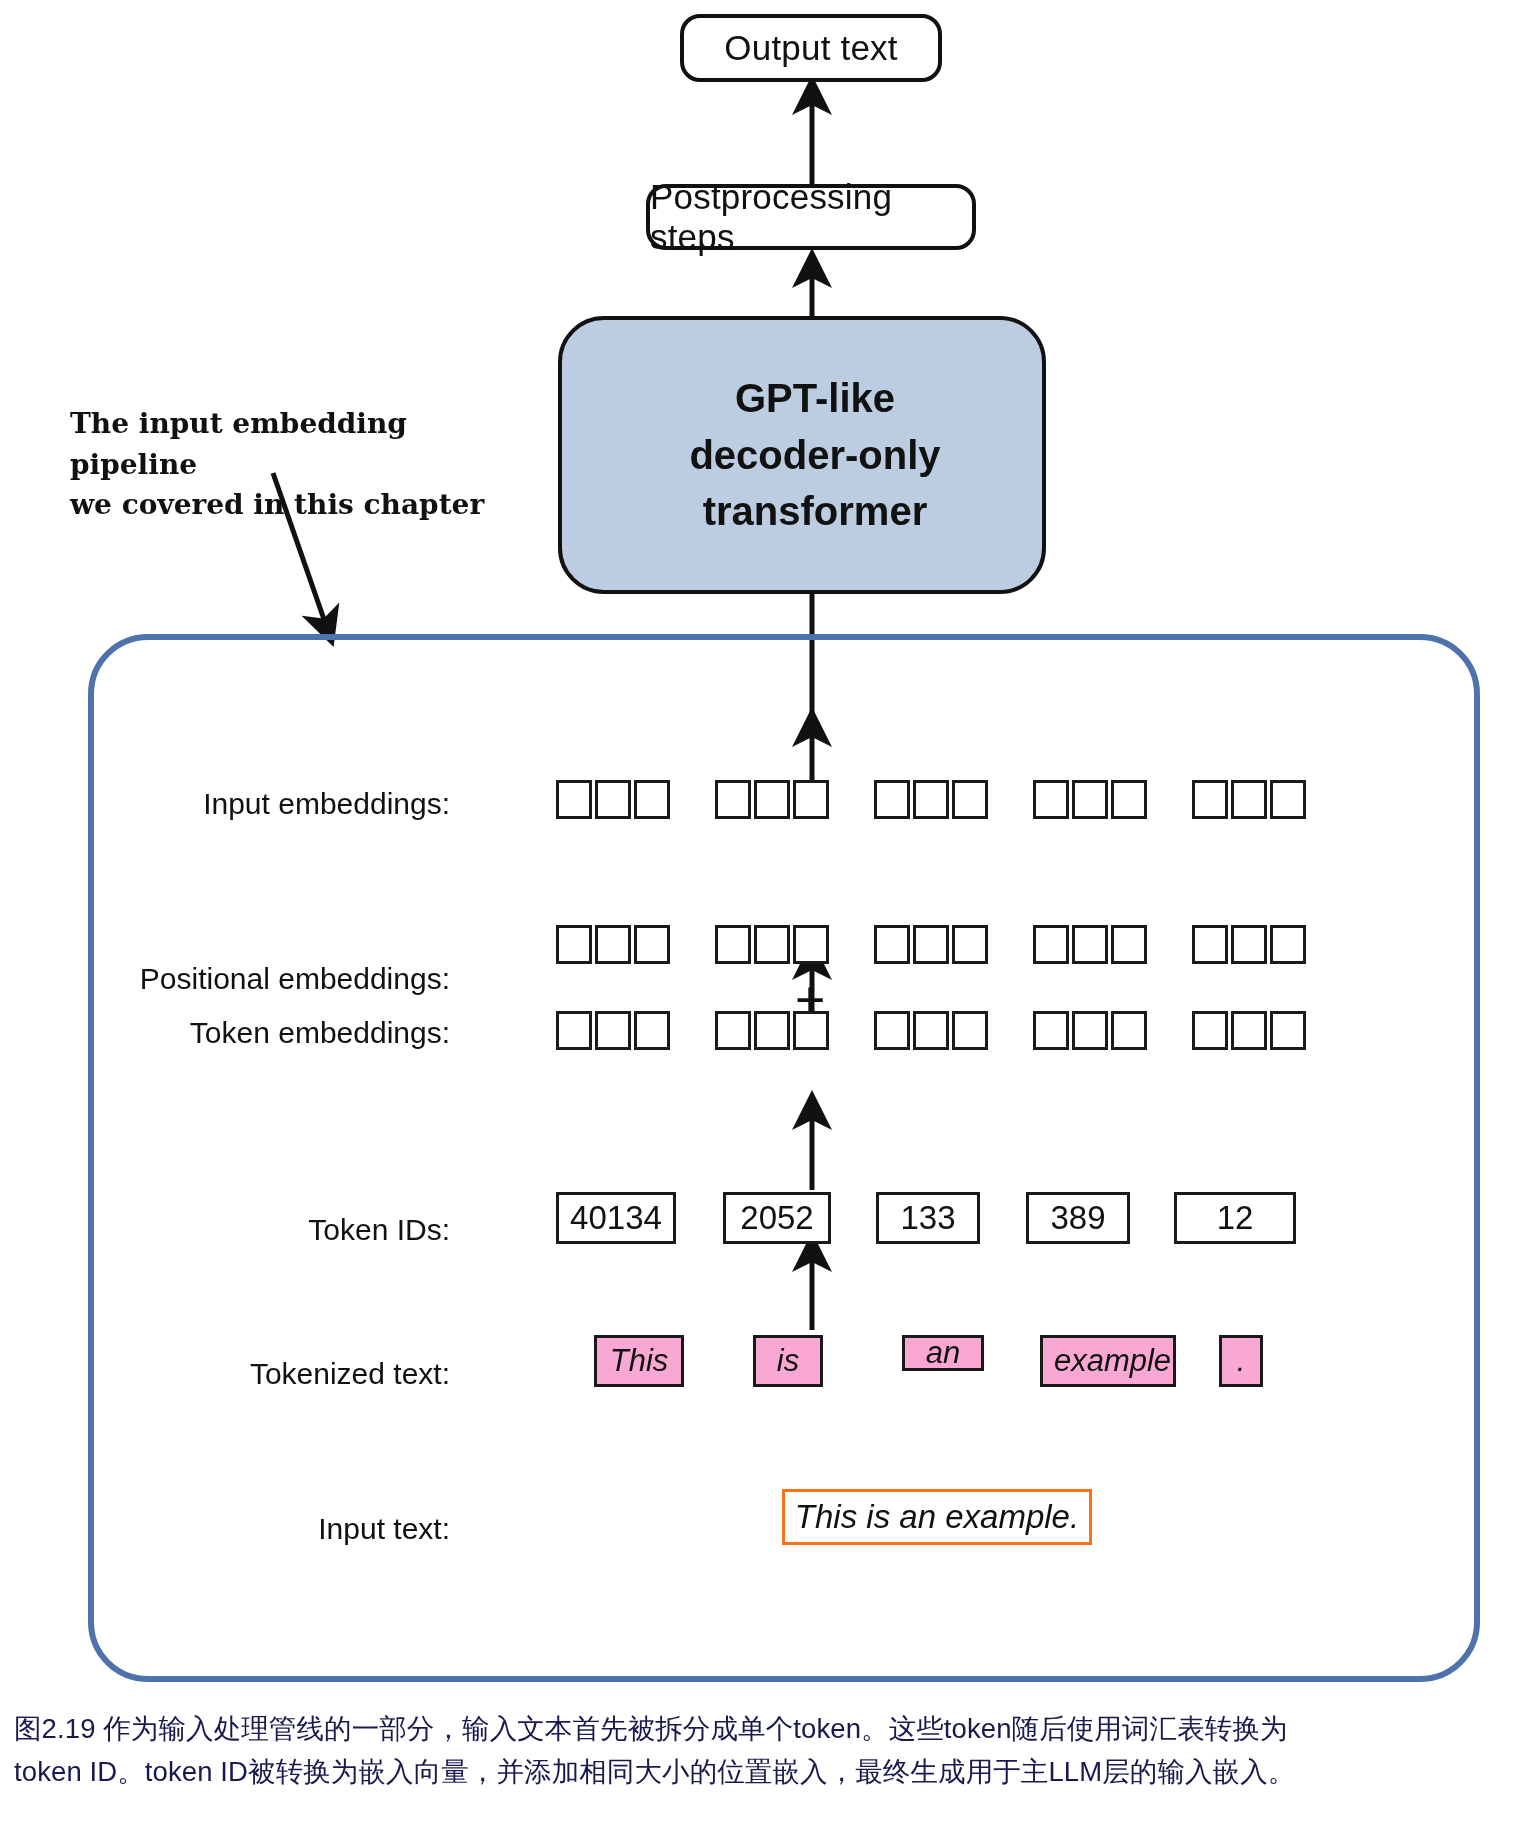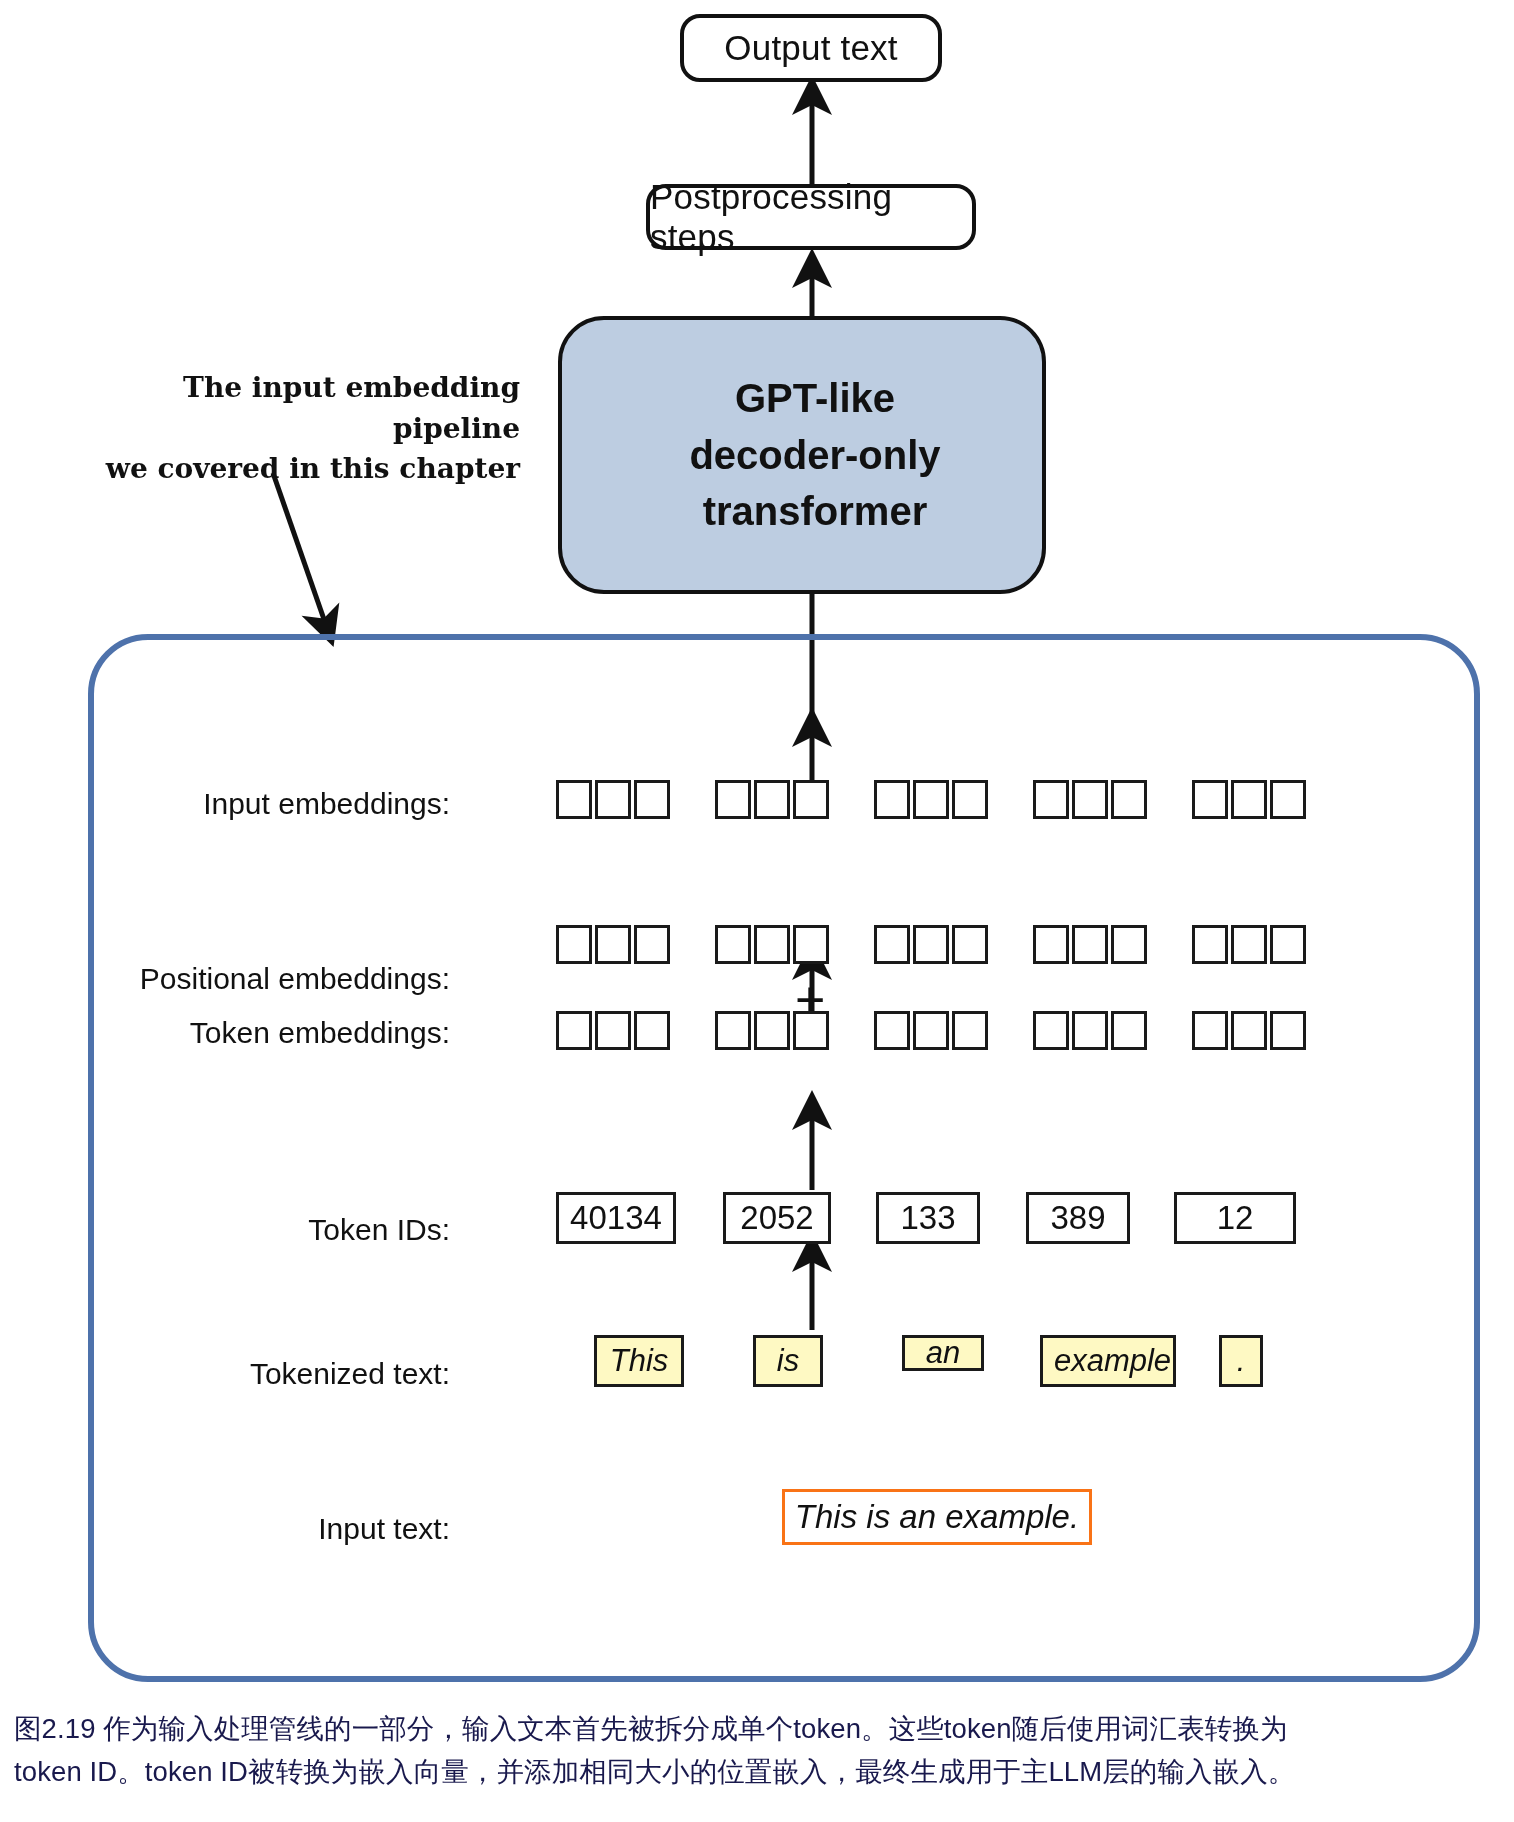--- a/index.html
+++ b/index.html
@@ -95,21 +95,21 @@
     align-items: center;
     justify-content: center;
     font-size: 33px;
     color: #111111;
   }
 
   
   .tokbox {
     position: absolute;
     border: 3px solid #1a1a1a;
-    background: #fef9c3;
+    background: #f9a8d4;
     box-sizing: border-box;
     display: flex;
     align-items: center;
     justify-content: center;
     font-size: 31px;
     font-style: italic;
     color: #111111;
   }
 
   
@@ -126,23 +126,24 @@
     color: #111111;
   }
 
   
   .annotation {
     position: absolute;
     font-family: "DejaVu Serif", serif;
     font-weight: bold;
     font-size: 28px;
     line-height: 1.45;
-    text-align: right;
+    text-align: left;
     color: #111111;
     white-space: pre-line;
+    margin-top: 36px;
   }
 
   
   .plus {
     position: absolute;
     font-size: 52px;
     color: #111111;
     line-height: 1;
     font-family: "Liberation Sans", sans-serif;
   }

